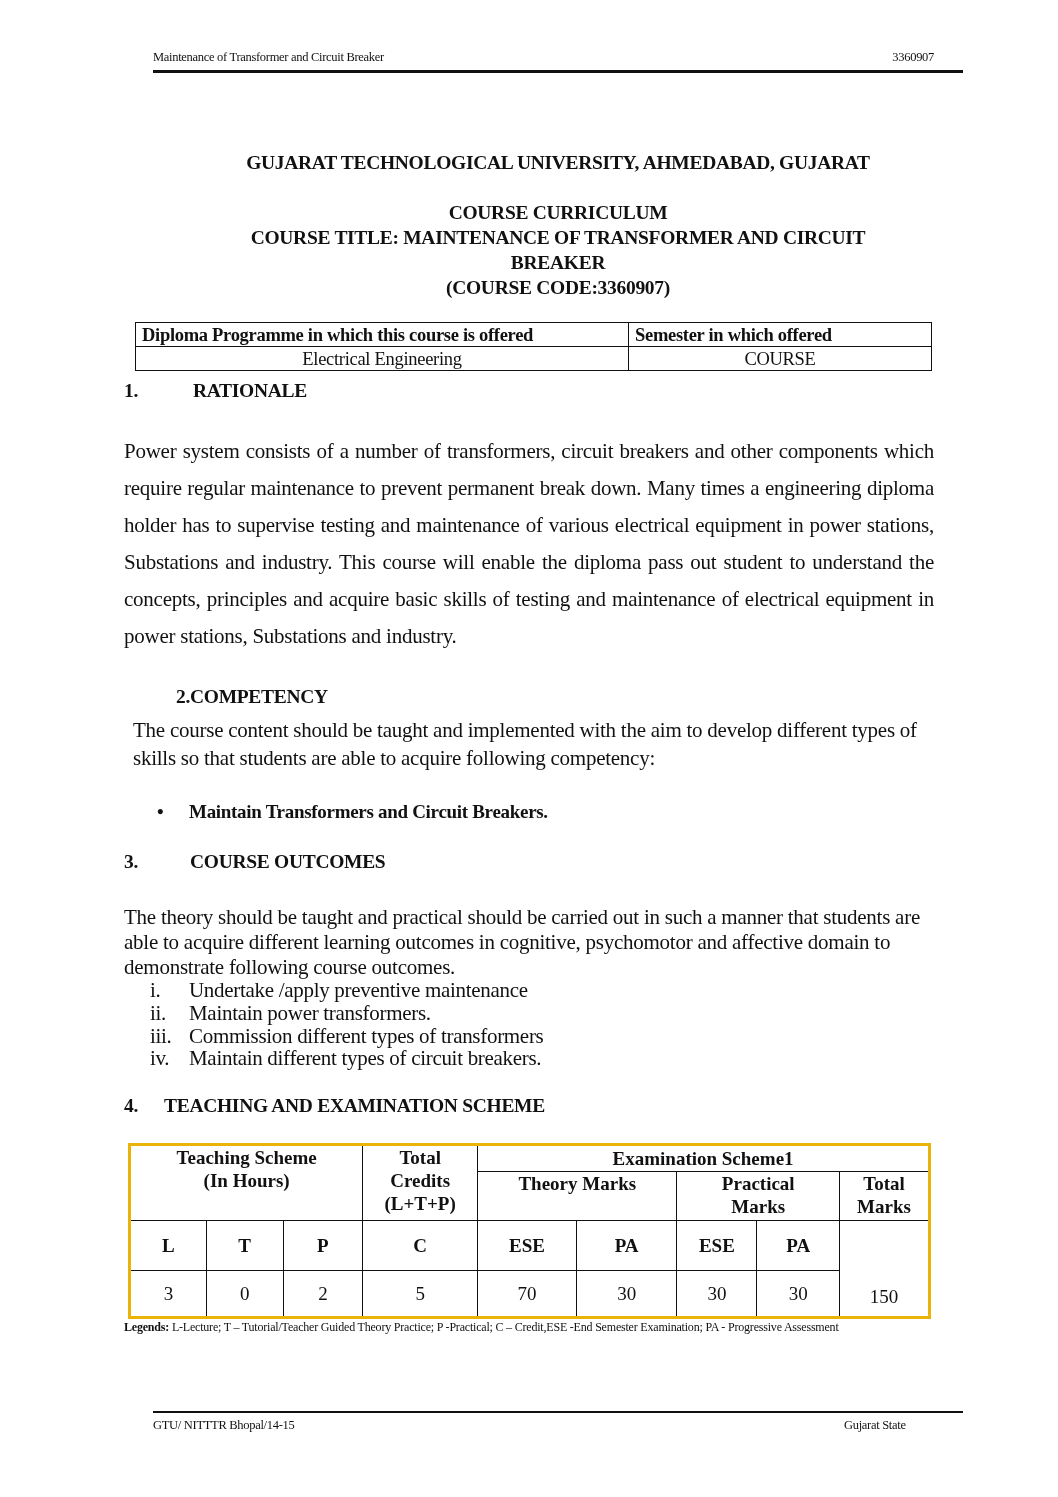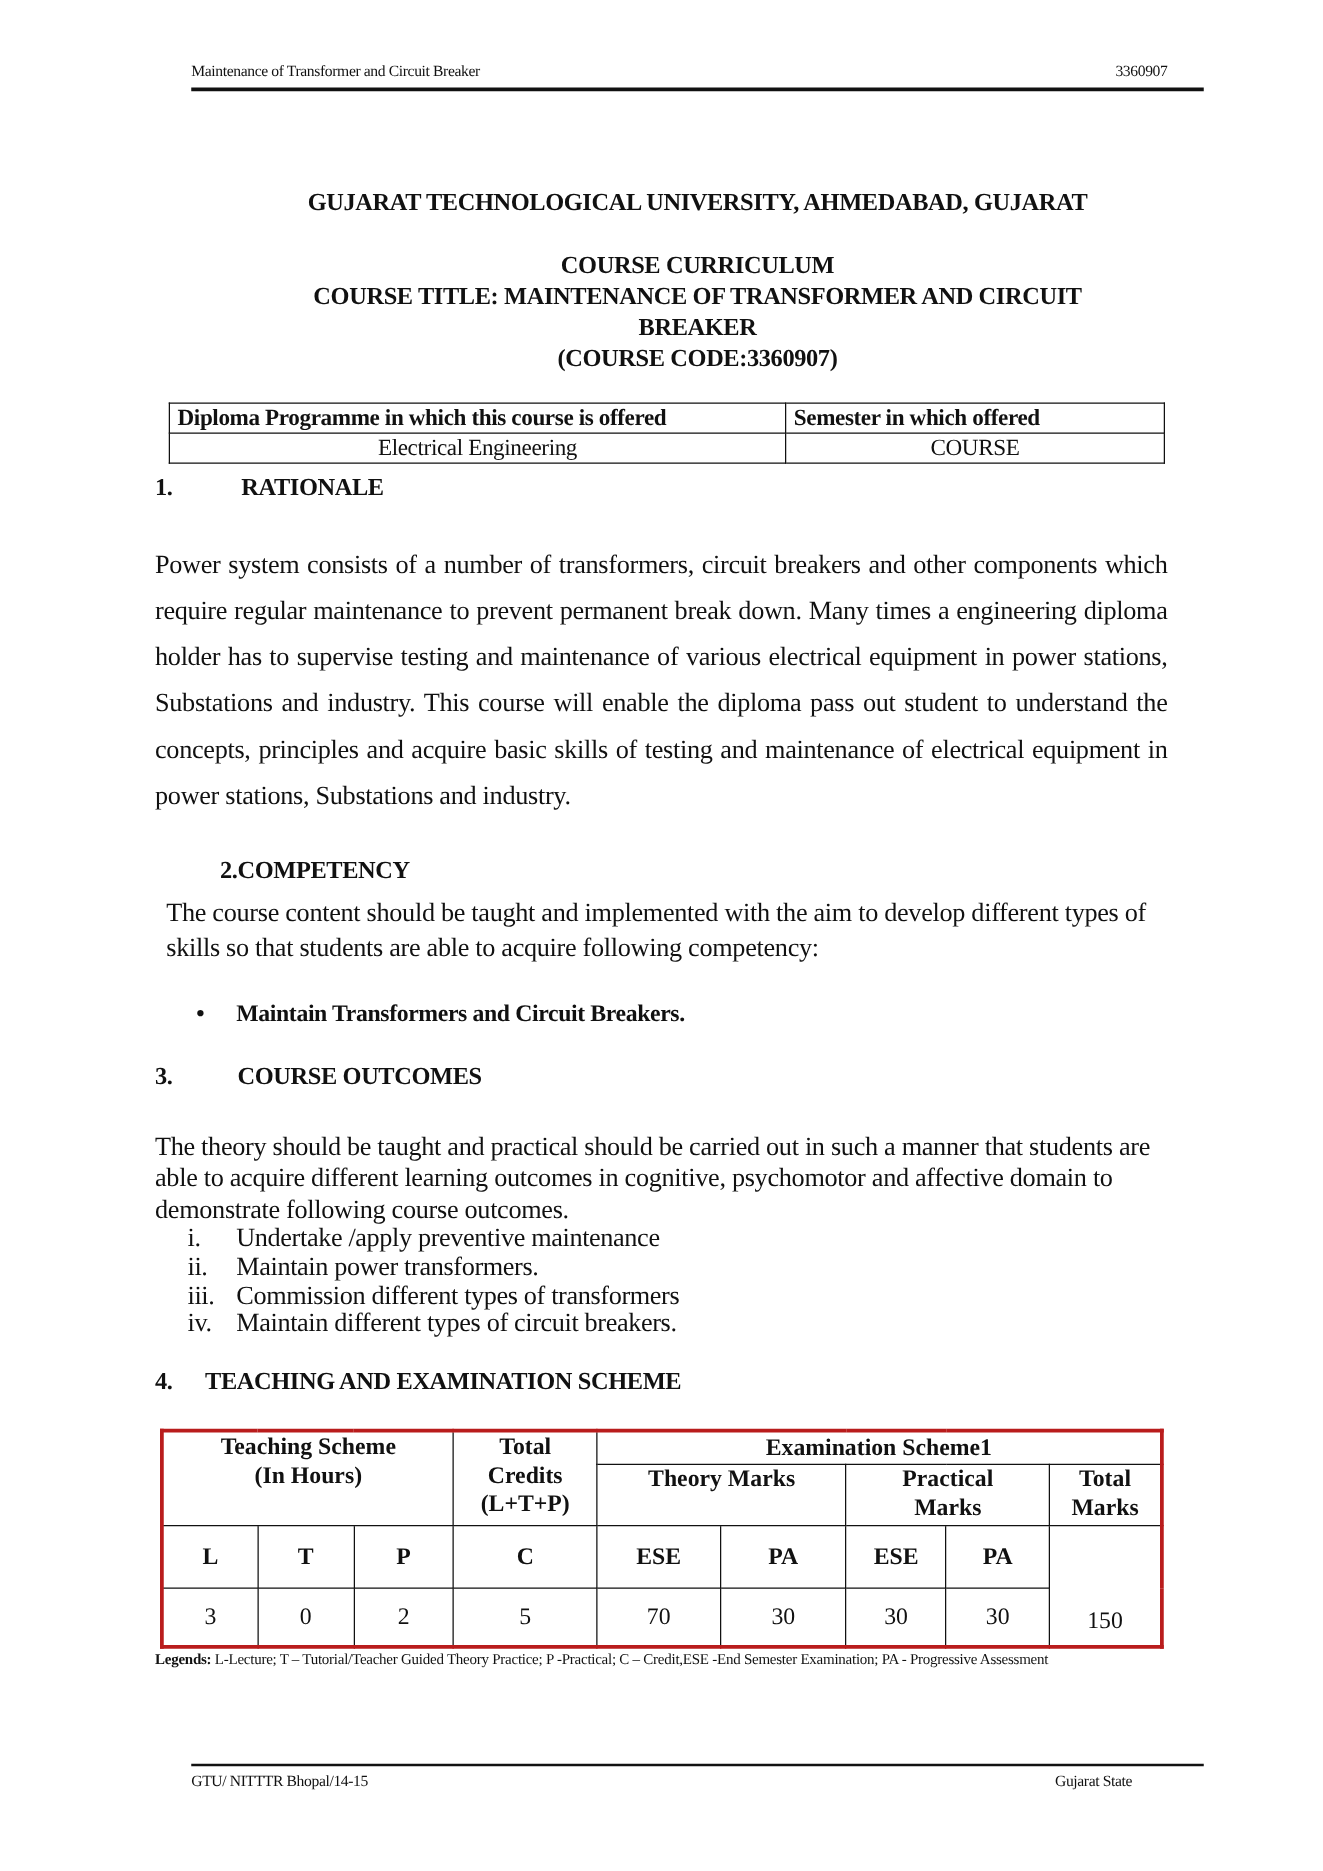--- a/index.html
+++ b/index.html
@@ -20,21 +20,21 @@
   .sec { position:absolute; font-weight:bold; font-size:19.5px; letter-spacing:-0.3px; }
   .sec .num { display:inline-block; }
   .para { position:absolute; left:124px; width:810px; font-size:21px; text-align:justify; letter-spacing:-0.25px; }
   .r-lines { top:433px; line-height:37px; }
   .c-lines { top:716px; left:133px; width:801px; line-height:28px; text-align:left; }
   .bullet { position:absolute; left:157px; top:801px; font-size:19px; font-weight:bold; letter-spacing:-0.3px; }
   .bullet .dot { display:inline-block; width:32px; }
   .o-lines { top:905px; line-height:25px; text-align:left; }
   .olist { position:absolute; left:150px; top:979px; font-size:21px; line-height:22.8px; letter-spacing:-0.3px; }
   .olist .rn { display:inline-block; width:39px; }
-  .scheme { position:absolute; left:128px; top:1143px; width:803px; border:3px solid #b91c1c; font-size:19px;font-family:Liberation Serif, serif; }
+  .scheme { position:absolute; left:128px; top:1143px; width:803px; border:3px solid #eab308; font-size:19px;font-family:Liberation Serif, serif; }
   .scheme td { border:1.5px solid #111; text-align:center; vertical-align:middle; padding:0; line-height:23px; }
   .scheme .b { font-weight:bold; }
   .scheme .top { vertical-align:top; }
   .legend { position:absolute; left:124px; top:1320px; width:810px; font-size:12px; line-height:15px; text-align:justify; letter-spacing:-0.2px; }
   .ftr-rule { left:124px; top:1411px; width:810px; height:1.5px; background:#111; }
   .ftr-left { left:124px; top:1418px; font-size:12.5px; letter-spacing:-0.3px; }
   .ftr-right { left:815px; top:1418px; font-size:12.5px; letter-spacing:-0.3px; }
 </style>
 </head>
 <body>

